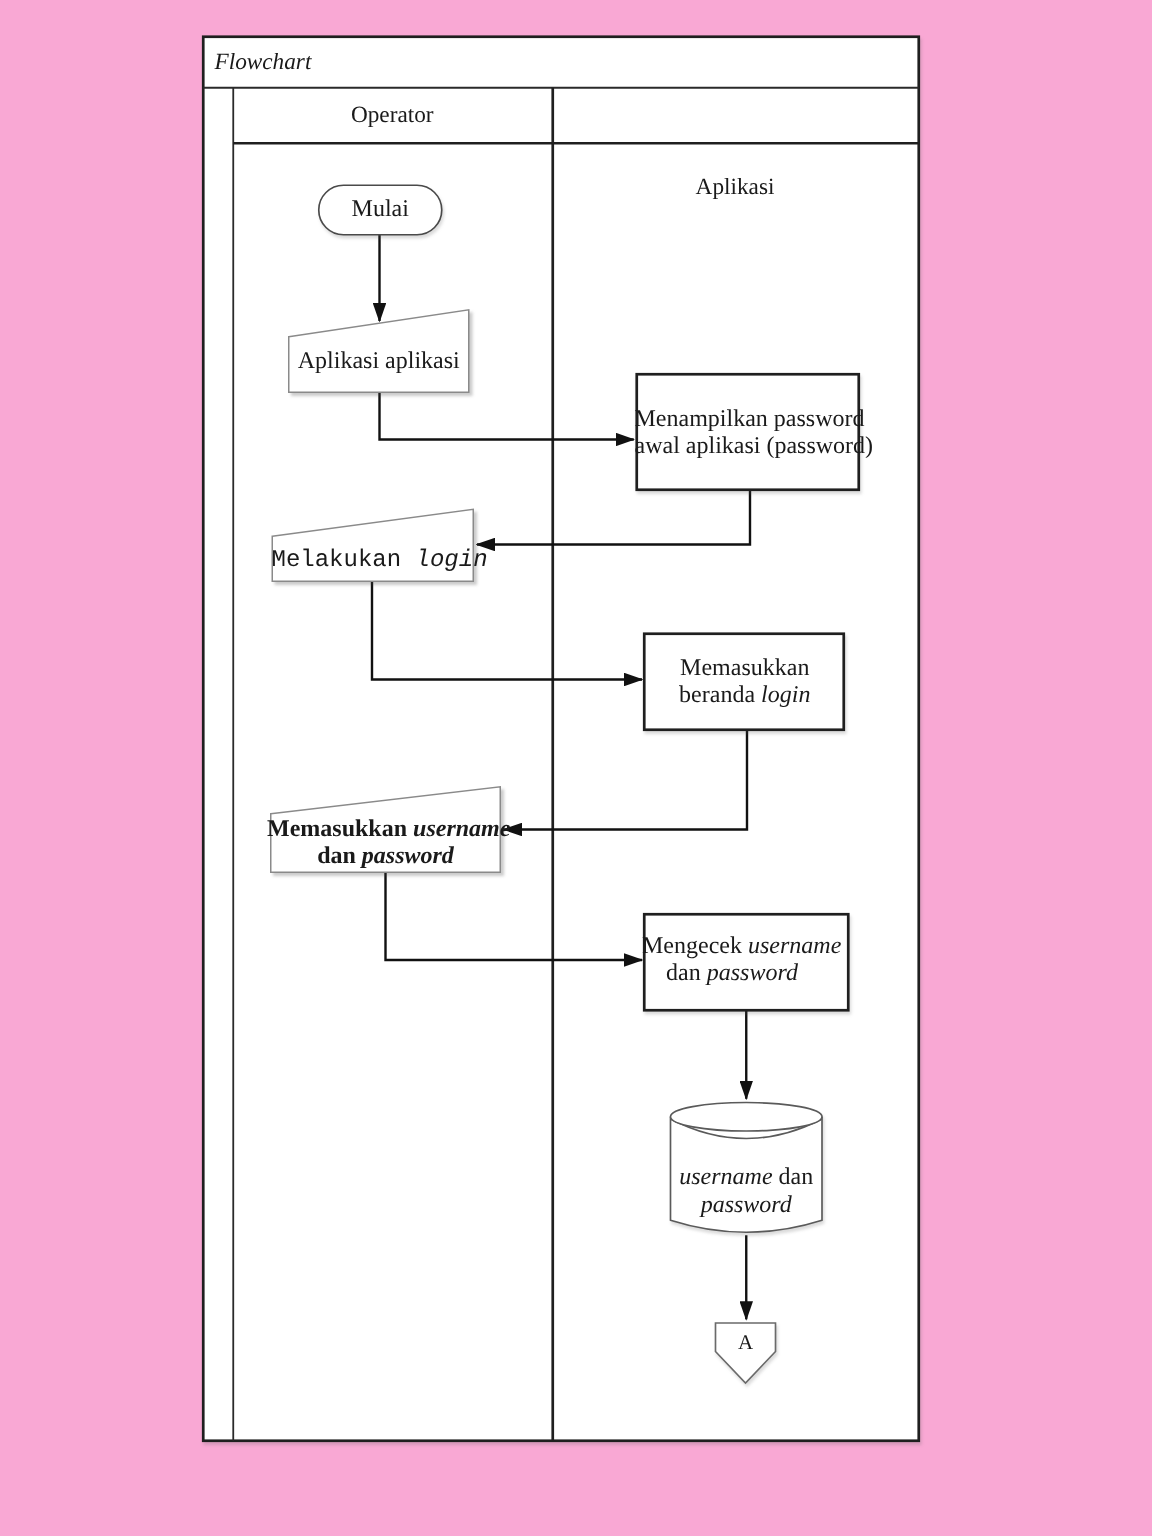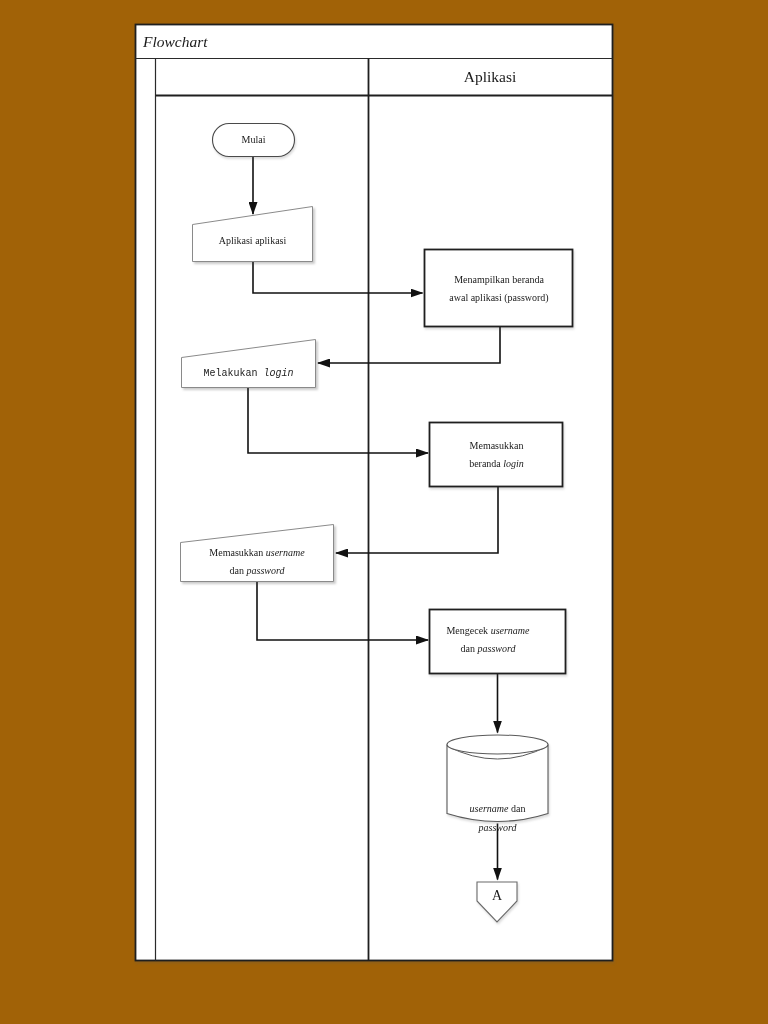--- a/index.html
+++ b/index.html
@@ -1,59 +1,59 @@
 <!DOCTYPE html>
 <html><head>
 <meta charset="utf-8">
 <style>
   html, body { margin: 0; padding: 0; background: #ffffff; }
   .page {
     position: relative;
     width: 768px;
     height: 1024px;
-    background: #a16207;
+    background: #f9a8d4;
     overflow: hidden;
     font-family: "Liberation Serif", "DejaVu Serif", serif;
     color: #1a1a1a;
   }
   .diagram-svg { position: absolute; left: 0; top: 0; width: 768px; height: 1024px; }
   .shadow { filter: drop-shadow(2px 2.5px 1px rgba(70,70,70,0.28)); }
   .softshadow { filter: drop-shadow(1.5px 2px 1px rgba(90,90,90,0.22)); }
 
   .lbl {
     position: absolute;
-    font-size: 10px;
+    font-size: 16px;
     line-height: 17.5px;
     text-align: center;
     color: #1a1a1a;
   }
   .lbl .ln { white-space: nowrap; }
   .it { font-style: italic; }
 
   .title-lbl {
     position: absolute;
     left: 143px; top: 25px; height: 33px;
     line-height: 33px; font-size: 15.5px; font-style: italic;
   }
   .lane-lbl {
     position: absolute;
     top: 58px; height: 37px; line-height: 37px;
     font-size: 15.5px; text-align: center;
   }
   .lane-operator { left: 155px; width: 213px; }
-  .lane-aplikasi { left: 368px; width: 244px; }
+  .lane-aplikasi { left: 368px; width: 244px; margin-top: 48px; }
 
   .lbl-mulai     { left: 212px; top: 123px; width: 83px;  height: 33px; line-height: 33px; }
   .lbl-membuka   { left: 188px; top: 232px; width: 129px; }
   .lbl-beranda   { left: 423px; top: 271px; width: 152px; }
   .lbl-melakukan { left: 181px; top: 365px; width: 135px; font-family: Liberation Mono, monospace; }
   .lbl-hlogin    { left: 428px; top: 437px; width: 137px; }
-  .lbl-memasukkan{ left: 178px; top: 544px; width: 158px; }
+  .lbl-memasukkan{ left: 178px; top: 544px; width: 158px; font-weight: bold; }
   .lbl-mengecek  { left: 428px; top: 622px; width: 120px; }
-  .lbl-db        { left: 437px; top: 800px; width: 121px; line-height: 18.5px; }
+  .lbl-db        { left: 437px; top: 776px; width: 121px; line-height: 18.5px; }
   .lbl-conn      { left: 477px; top: 882px; width: 40px; height: 28px; line-height: 28px; font-size: 14px; }
 </style>
 </head>
 <body>
 
 <div class="page">
 
   <svg class="diagram-svg" viewBox="0 0 768 1024">
     <defs>
       <marker id="arrow" markerUnits="userSpaceOnUse" markerWidth="13" markerHeight="9" refX="12" refY="4.5" orient="auto">
@@ -98,30 +98,31 @@
       <path d="M447,744.5 L447,813.5 Q497.5,829.5 548,813.5 L548,744.5" fill="#ffffff" stroke="#5a5a5a" stroke-width="1.1"></path>
       <path d="M447,746 Q497.5,772 548,746" fill="none" stroke="#5a5a5a" stroke-width="1"></path>
       <ellipse cx="497.5" cy="744.5" rx="50.5" ry="9.5" fill="#ffffff" stroke="#5a5a5a" stroke-width="1.1"></ellipse>
     </g>
 
     <polygon class="softshadow" points="477,882 517,882 517,901 497,922 477,901" fill="#ffffff" stroke="#6a6a6a" stroke-width="1.1"></polygon>
   </svg>
 
   <div class="title-lbl">Flowchart</div>
 
+  <div class="lane-lbl lane-operator">Operator</div>
   <div class="lane-lbl lane-aplikasi">Aplikasi</div>
 
   <div class="lbl lbl-mulai">Mulai</div>
 
   <div class="lbl lbl-membuka">
     <div class="ln">Aplikasi aplikasi</div>
   </div>
 
   <div class="lbl lbl-beranda">
-    <div class="ln">Menampilkan beranda</div>
+    <div class="ln">Menampilkan password</div>
     <div class="ln">awal aplikasi (password)</div>
   </div>
 
   <div class="lbl lbl-melakukan">
     <div class="ln"><span>Melakukan </span><span class="it">login</span></div>
   </div>
 
   <div class="lbl lbl-hlogin">
     <div class="ln">Memasukkan</div>
     <div class="ln"><span>beranda </span><span class="it">login</span></div>

